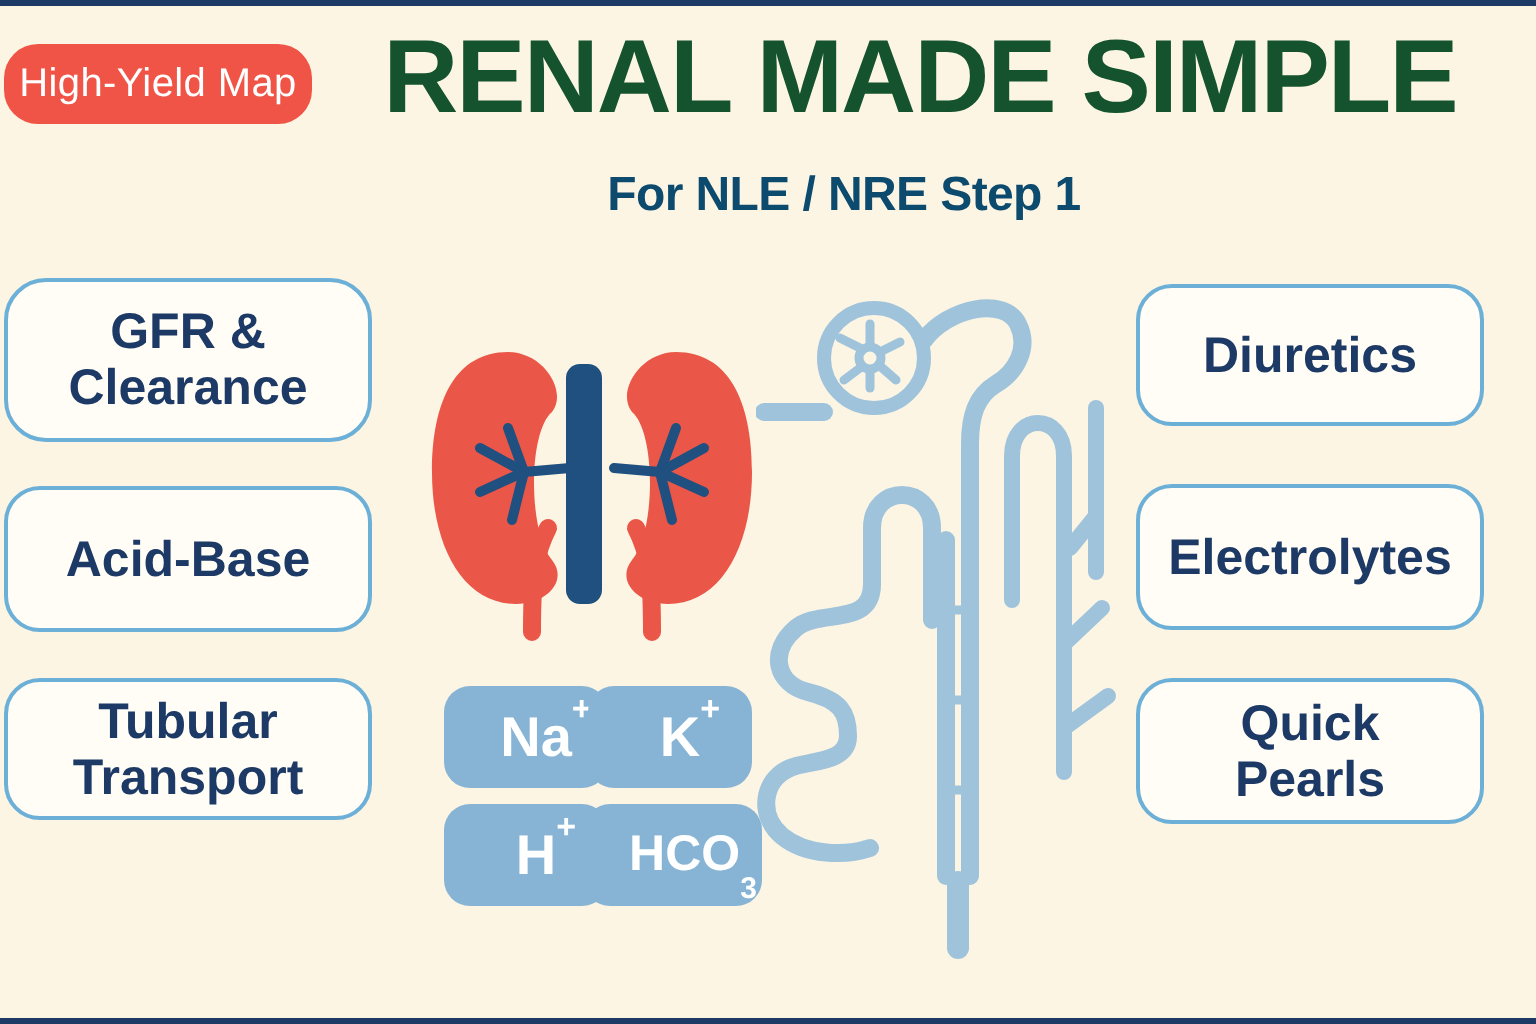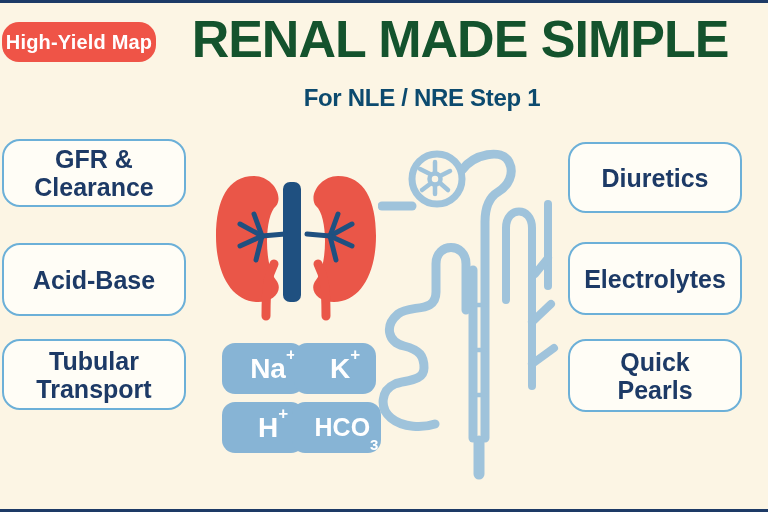--- a/index.html
+++ b/index.html
@@ -8,41 +8,41 @@
     background:#fcf5e4;
     font-family:"Liberation Sans", sans-serif;
   }
   .edge{position:absolute;left:0;width:768px;height:3px;background:#1d3a66;}
   .edge.top{top:0;}
   .edge.bottom{bottom:0;}
   .badge{
     position:absolute;left:2px;top:22px;width:154px;height:40px;
     background:#ef5447;border-radius:17px;
     display:flex;align-items:center;justify-content:center;
-    color:#fff;font-size:20px;font-weight:bold;letter-spacing:.2px;
+    color:#fff;font-size:20px;font-weight:normal;letter-spacing:.2px;
   }
   .title{
     position:absolute;left:160px;top:12px;width:600px;
     text-align:center;color:#14532d;
     font-size:52px;font-weight:800;letter-spacing:-1px;line-height:1.05;
   }
   .subtitle{
     position:absolute;left:122px;top:84px;width:600px;
     text-align:center;color:#0c4a6e;
     font-size:24px;font-weight:bold;letter-spacing:-0.3px;
   }
   .card{
     position:absolute;background:#fffdf6;border:2.5px solid #6cb0d8;
     border-radius:18px;display:flex;align-items:center;justify-content:center;
     color:#1d3a66;font-size:25px;font-weight:bold;text-align:center;
     line-height:1.12;white-space:pre-line;box-sizing:border-box;
   }
   .card.l{left:2px;width:184px;}
   .card.r{left:568px;width:174px;}
-  #card-gfr{top:139px;height:68px;}
+  #card-gfr{top:139px;height:82px;border-radius:21px;}
   #card-acid{top:243px;height:73px;}
   #card-tubular{top:339px;height:71px;}
   #card-diuretics{top:142px;height:71px;}
   #card-electrolytes{top:242px;height:73px;}
   #card-pearls{top:339px;height:73px;}
   .chip{
     position:absolute;background:#87b4d5;border-radius:13px;
     display:flex;align-items:center;justify-content:center;
     color:#fff;font-size:28px;font-weight:bold;padding-left:20px;
   }

